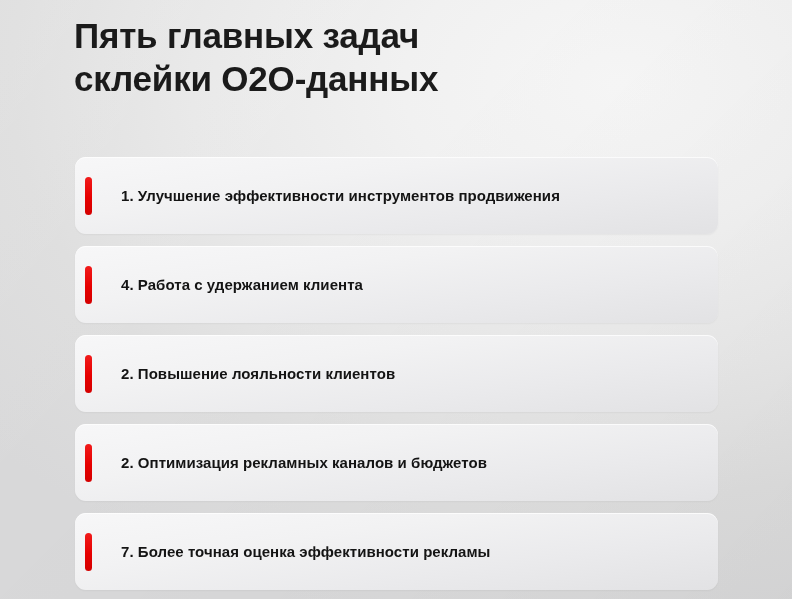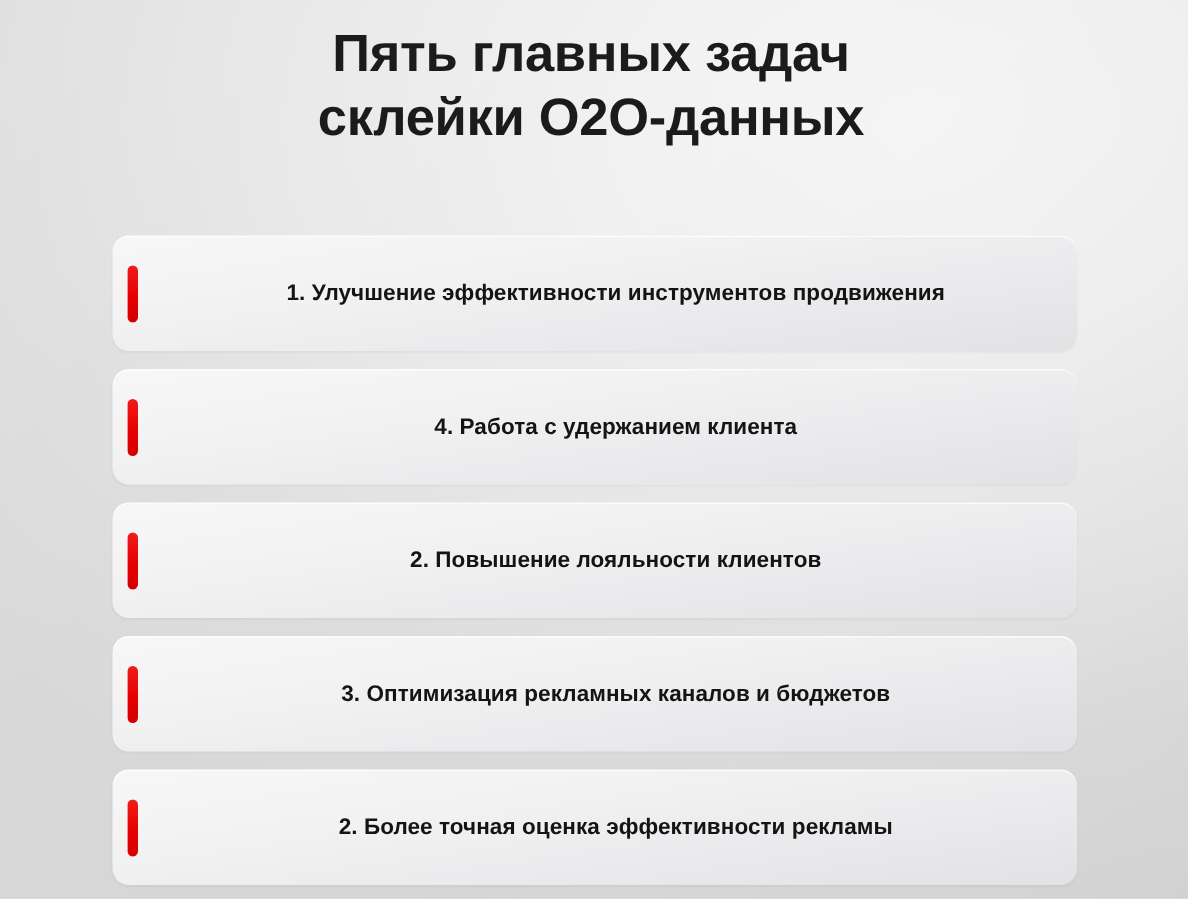--- a/index.html
+++ b/index.html
@@ -23,21 +23,20 @@
     box-sizing: border-box;
     background-color: #e0e0e0;
     background-image:
       radial-gradient(ellipse 820px 560px at 78% 14%,
         #f6f6f6 0%,
         #f1f1f1 26%,
         #e8e8e8 52%,
         #dedede 74%,
         #d8d8d9 100%);
     overflow: hidden;
-    text-align: center;
   }
 
   
   .slide::after {
     content: "";
     position: absolute;
     inset: 0;
     pointer-events: none;
     background: linear-gradient(135deg,
       rgba(255,255,255,0.10) 0%,
@@ -138,22 +137,22 @@
       <span class="task-text">4. Работа с удержанием клиента</span>
     </li>
 
     <li class="task-card">
       <span class="task-marker"></span>
       <span class="task-text">2. Повышение лояльности клиентов</span>
     </li>
 
     <li class="task-card">
       <span class="task-marker"></span>
-      <span class="task-text">3. Оптимизация рекламных каналов и бюджетов</span>
+      <span class="task-text">2. Оптимизация рекламных каналов и бюджетов</span>
     </li>
 
     <li class="task-card">
       <span class="task-marker"></span>
-      <span class="task-text">2. Более точная оценка эффективности рекламы</span>
+      <span class="task-text">7. Более точная оценка эффективности рекламы</span>
     </li>
 
   </ul>
 </div>
 
 </body></html>

